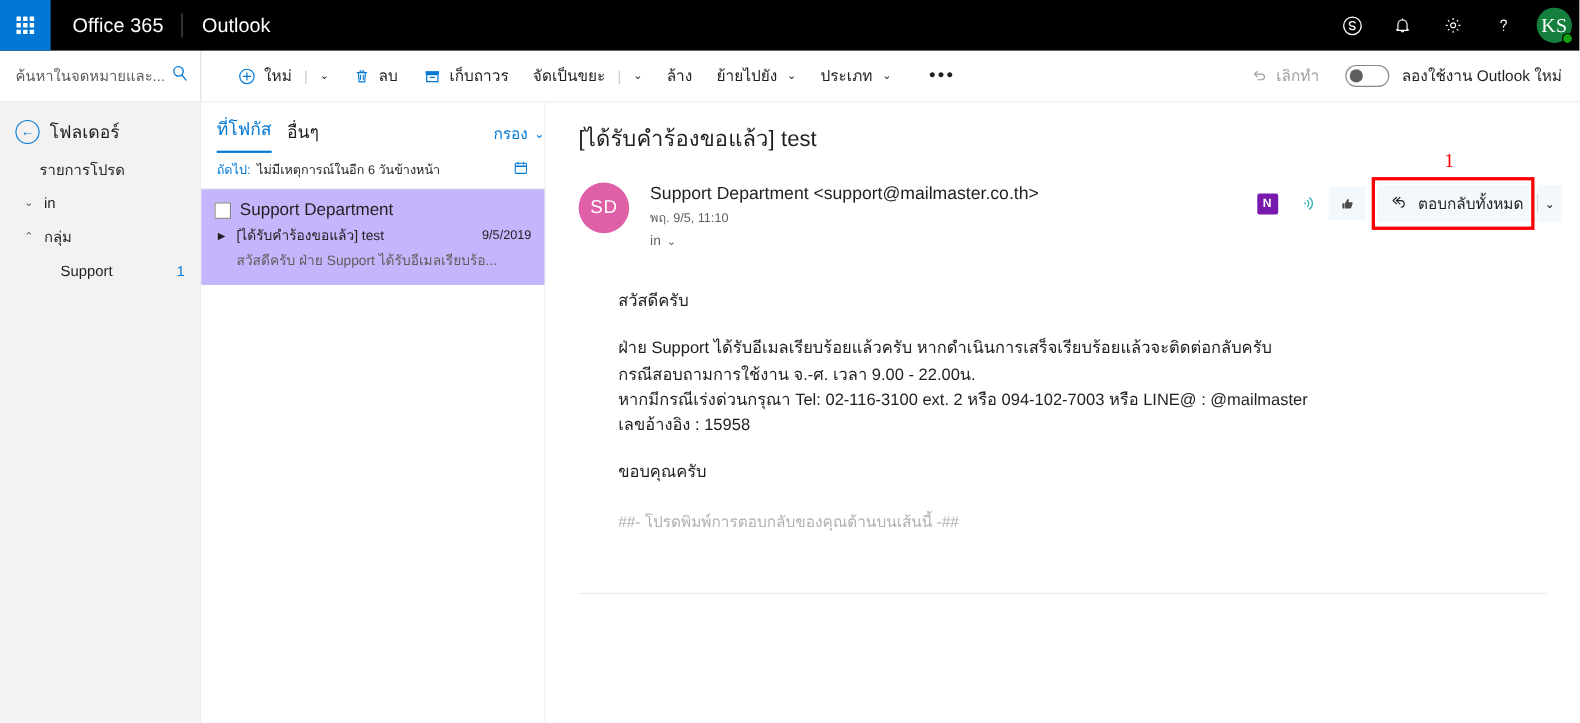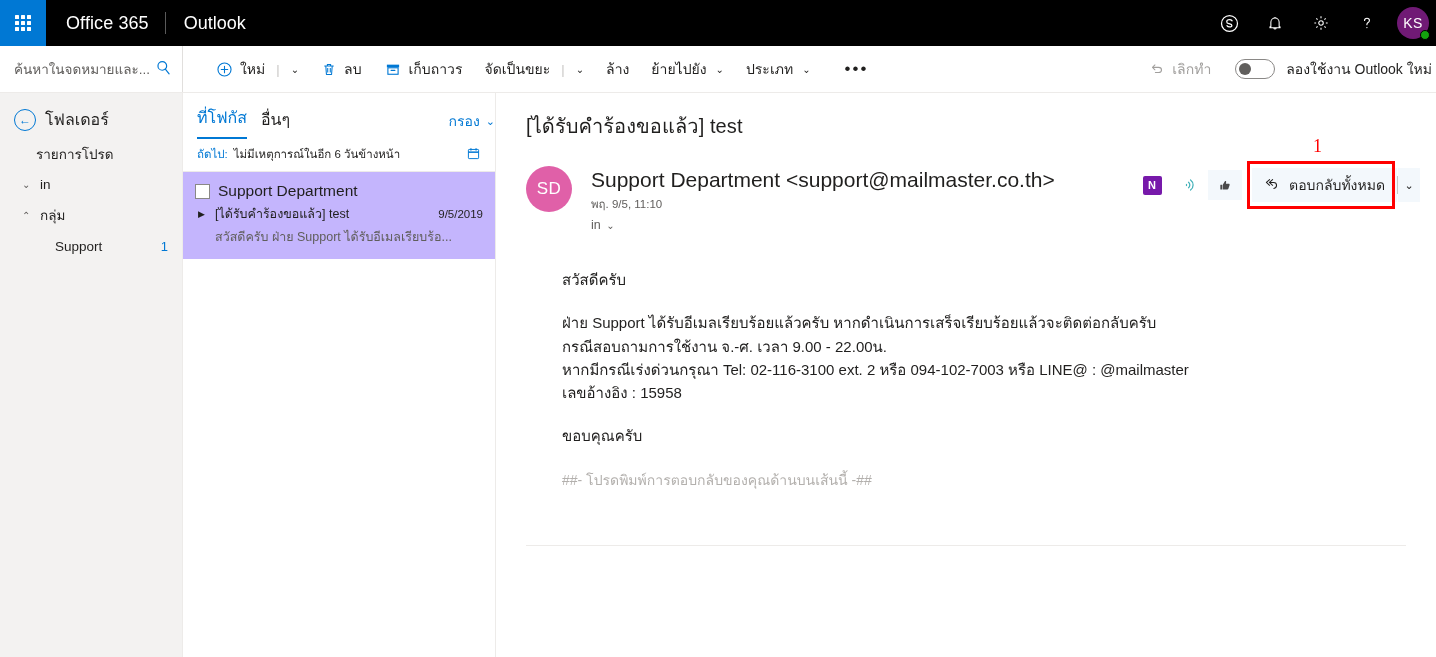--- a/index.html
+++ b/index.html
@@ -64,23 +64,23 @@
   .suite-icon {
     width: 46px; height: 46px; display: flex; align-items: center; justify-content: center;
     cursor: pointer; color: #ffffff;
   }
   .avatar-wrap {
     width: 46px; height: 46px; display: flex; align-items: center; justify-content: center;
     position: relative; cursor: pointer;
   }
   .avatar-top {
     width: 32px; height: 32px; border-radius: 50%;
-    background: #701a75; color: #ffffff;
+    background: #15803d; color: #ffffff;
     display: flex; align-items: center; justify-content: center;
-    font-size: 14px; letter-spacing: .3px;
+    font-size: 18px; letter-spacing: .3px; font-family: Liberation Serif, serif;
   }
   .presence-dot {
     position: absolute; right: 6px; bottom: 6px;
     width: 10px; height: 10px; border-radius: 50%;
     background: #13a10e; border: 1.5px solid #000;
   }
 
   
   .cmdbar {
     position: absolute; top: 46px; left: 0; right: 0; height: 47px;
@@ -103,21 +103,21 @@
   .cmd-item {
     display: flex; align-items: center; gap: 7px;
     height: 47px; padding: 0 11px; cursor: pointer;
     font-size: 14px; color: #201f1e; white-space: nowrap;
   }
   .cmd-item .ci { color: #0078d4; display: flex; align-items: center; }
   .cmd-caret { color: #201f1e; font-size: 10px; margin-left: 2px; }
   .cmd-pipe { color: #c8c6c4; margin: 0 2px 0 4px; font-size: 13px; }
   .cmd-ellipsis { letter-spacing: 2px; font-size: 17px; color: #201f1e; padding: 0 12px; }
 
-  .cmd-right { margin-left: auto; display: flex; align-items: center; padding-right: 4px; gap: 2px; }
+  .cmd-right { margin-left: auto; display: flex; align-items: center; padding-right: 16px; gap: 2px; }
   .undo-btn {
     display: flex; align-items: center; gap: 7px; padding: 0 10px; height: 47px;
     color: #a19f9d; font-size: 14px; cursor: default;
   }
   .toggle-wrap { display: flex; align-items: center; gap: 11px; padding-left: 12px; cursor: pointer; }
   .toggle {
     width: 40px; height: 20px; border-radius: 10px;
     border: 1px solid #8a8886; background: #ffffff; position: relative;
   }
   .toggle .knob {
@@ -205,21 +205,21 @@
   .rp-subject {
     font-size: 20px; color: #201f1e; padding: 17px 0 0 30px; letter-spacing: .1px;
   }
   .rp-header { display: flex; align-items: flex-start; padding: 24px 16px 0 30px; }
   .rp-avatar {
     width: 46px; height: 46px; border-radius: 50%; background: #e060a8;
     color: #ffffff; display: flex; align-items: center; justify-content: center;
     font-size: 17px; flex: 0 0 46px; letter-spacing: .5px;
   }
   .rp-meta { padding-left: 19px; padding-top: 2px; }
-  .rp-from { font-size: 21px; color: #201f1e; }
+  .rp-from { font-size: 16px; color: #201f1e; }
   .rp-time { font-size: 11.5px; color: #605e5c; padding-top: 3px; }
   .rp-folder { font-size: 12.5px; color: #605e5c; padding-top: 5px; cursor: pointer; }
   .rp-folder .chev { font-size: 10px; padding-left: 2px; }
 
   .rp-actions { margin-left: auto; display: flex; align-items: center; gap: 4px; padding-top: 2px; }
   .onenote-ico {
     width: 19px; height: 19px; background: #7719aa; border-radius: 2px;
     color: #ffffff; font-size: 11px; font-weight: 700;
     display: flex; align-items: center; justify-content: center; cursor: pointer;
   }

